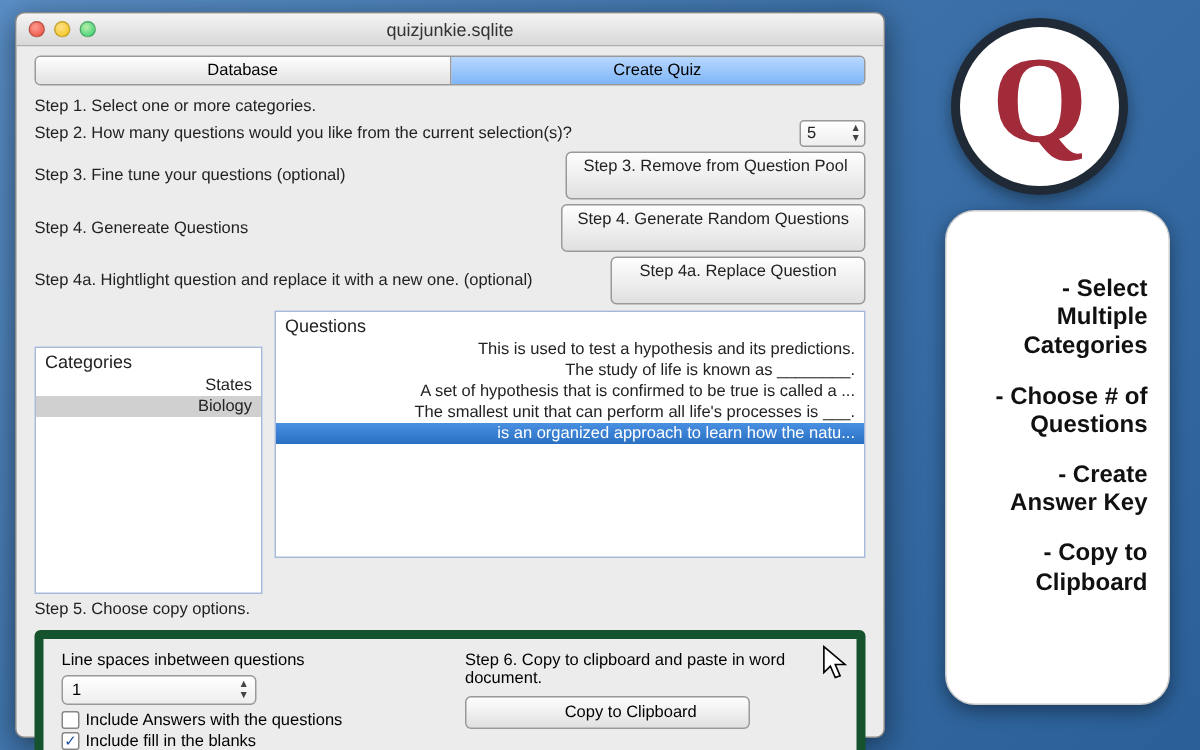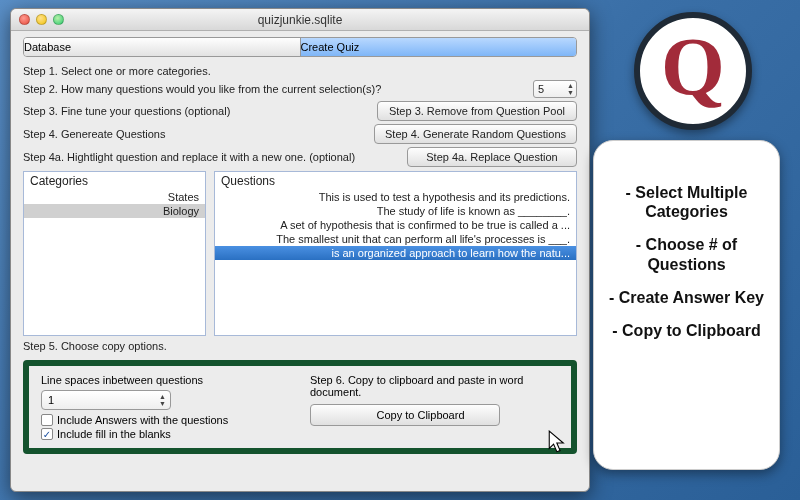--- a/index.html
+++ b/index.html
@@ -37,50 +37,50 @@
   .tl.red { background: radial-gradient(circle at 40% 35%, #ff9a90, #e74c3c); }
   .tl.yel { background: radial-gradient(circle at 40% 35%, #ffe08a, #f1c40f); }
   .tl.grn { background: radial-gradient(circle at 40% 35%, #b8f0a8, #2ecc71); }
   .title { position:absolute; left:0; right:0; text-align:center; font-size:12px; color:#333; pointer-events:none;}
   .body { padding: 6px 12px 10px 12px; }
   .seg {
     display:flex; width:100%; height:20px; margin-bottom:8px;
     border:1px solid #999; border-radius:4px; overflow:hidden;
   }
   .seg-btn {
-    flex:1; text-align:left; line-height:18px; font-size:11px;
+    flex:1; text-align:center; line-height:18px; font-size:11px;
     background: linear-gradient(to bottom,#fefefe,#e2e2e2);
     border-right:1px solid #999;
   }
   .seg-btn:last-child { border-right:none; }
   .seg-btn.active {
     background: linear-gradient(to bottom,#b8d8ff,#7fb6f7);
     color:#000;
   }
   .step-row { display:flex; align-items:center; margin:3px 0; font-size:11px; color:#222; }
   .step-row .label { flex:1; }
   .spinner {
     width:44px; height:18px; border:1px solid #999; border-radius:3px;
     background:linear-gradient(to bottom,#fff,#eee);
     display:flex; align-items:center; padding:0 4px; position:relative;
     margin-left:6px;
   }
   .spinner .arrows { position:absolute; right:2px; top:1px; font-size:7px; line-height:7px; color:#444;}
   .mac-btn {
-    height:20px; min-width:200px; padding:0 10px;
+    height:32px; min-width:200px; padding:0 10px;
     background:linear-gradient(to bottom,#fefefe,#e0e0e0);
     border:1px solid #999; border-radius:4px;
     font-size:11px; line-height:18px; text-align:center;
     margin-left:6px;
   }
   .lists { display:flex; gap:8px; margin-top:4px; }
   .listbox {
     background:#fff; border:1px solid #a7b9d8; height:165px; overflow:hidden;
   }
-  .listbox.cat { width:183px; }
+  .listbox.cat { width:152px;margin-top:24px; }
   .listbox.q { flex:1; }
   .lh { font-size:12px; padding:2px 6px; color:#222; }
   .li { font-size:11px; padding:1px 6px; color:#222; white-space:nowrap; overflow:hidden; text-overflow:ellipsis;text-align:right;}
   .li.sel-gray { background:#d0d0d0; }
   .li.sel-blue { background:linear-gradient(to bottom,#4a90e2,#2a70c2); color:#fff; padding-left:30px;}
   .bottom-panel {
     margin-top:8px; border:6px solid #14532d; border-radius:4px;
     padding:8px 12px; background:#ececec;
     display:flex; gap:20px;
   }
@@ -104,24 +104,24 @@
   }
   
   .logo-circle {
     position:absolute; right:48px; top:12px; width:118px; height:118px;
     background:#fff; border-radius:50%; border:6px solid #1f2a36;
     display:flex; align-items:center; justify-content:center;
     box-shadow:0 4px 10px rgba(0,0,0,0.4);
   }
   .logo-q { font-family: Georgia, serif; font-size:82px; font-weight:bold; color:#a22b3a; transform:translateY(-4px);}
   .promo-panel {
-    position:absolute; right:20px; top:140px; width:187px; height:330px;
+    position:absolute; right:20px; top:140px; width:150px; height:330px;
     background:#fff; border-radius:20px; border:1px solid #ccc;
     box-shadow:0 4px 12px rgba(0,0,0,0.4);
-    padding:28px 14px; text-align:center;
+    padding:28px 14px; text-align:right;
     font-family: "Trebuchet MS", Arial, sans-serif;
   }
   .promo-item { font-weight:bold; color:#111; font-size:16px; margin:14px 0; line-height:1.2;}
 </style>
 </head>
 <body>
 
 <div class="app-window">
   <div class="titlebar">
     <div class="traffic">

